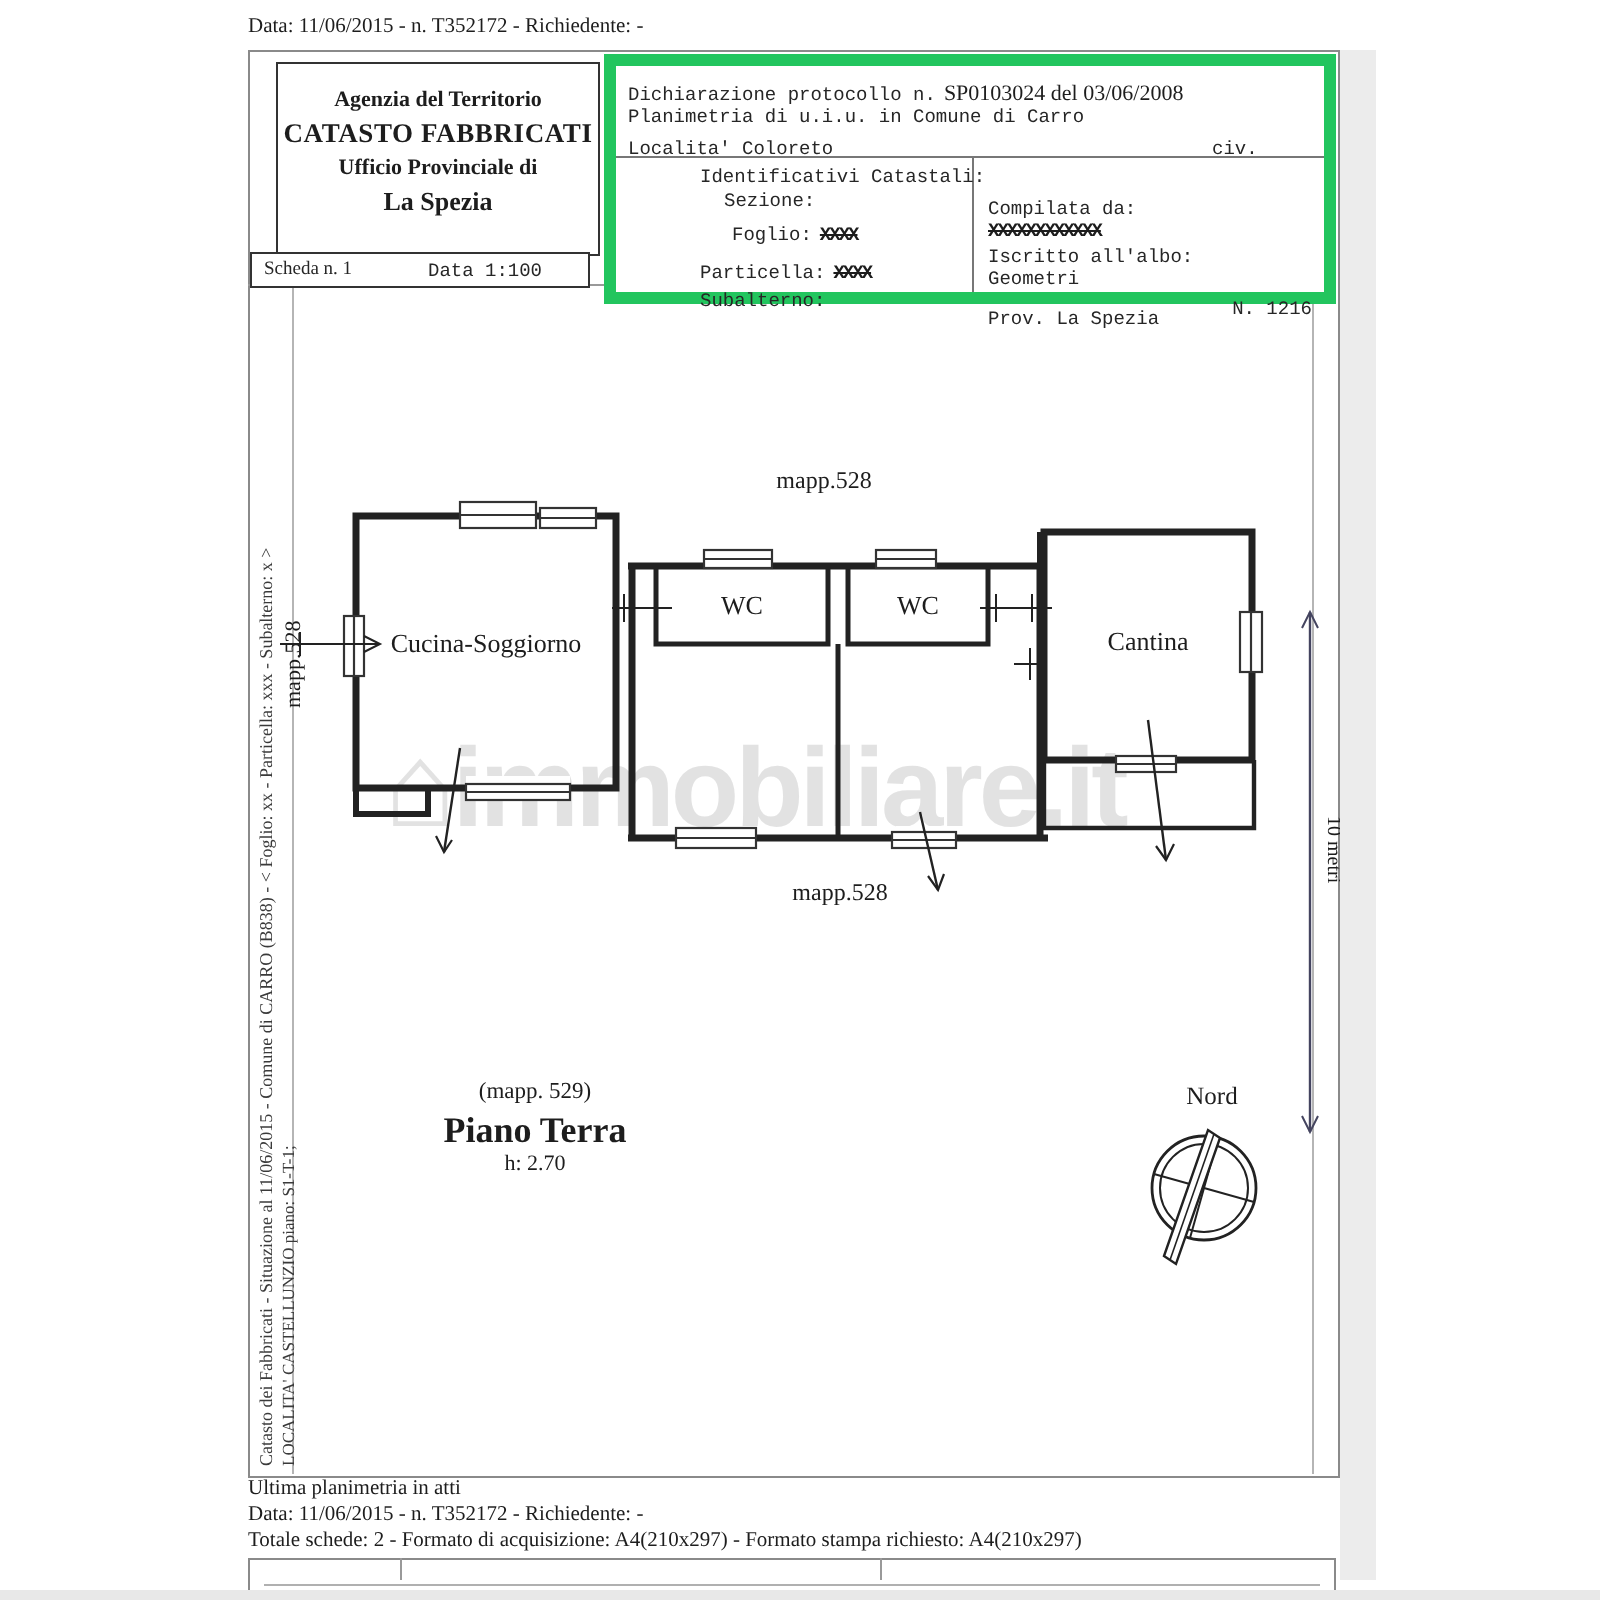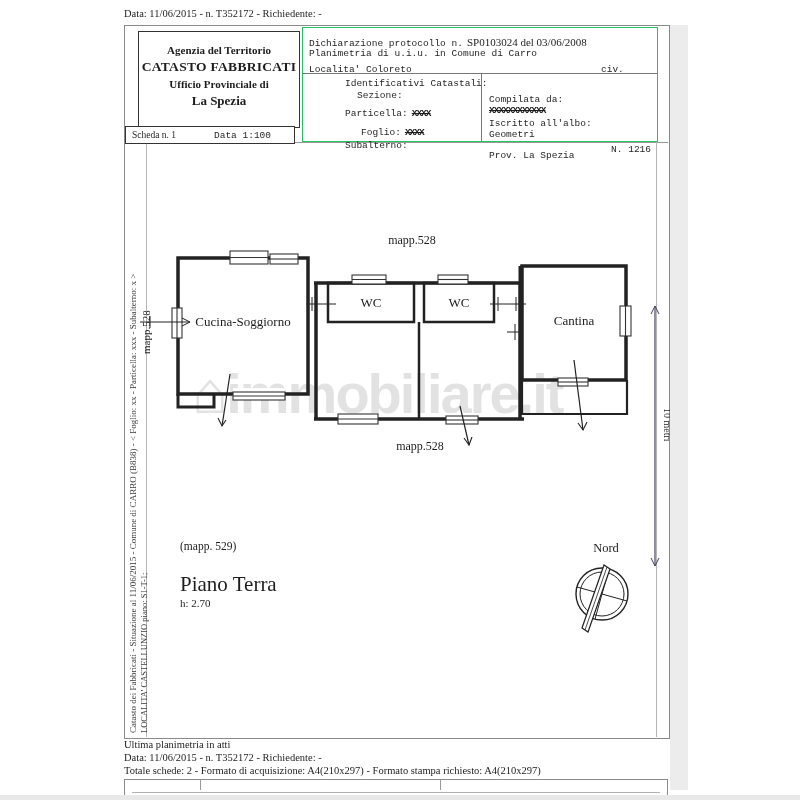--- a/index.html
+++ b/index.html
@@ -38,42 +38,42 @@
   <div class="sans" style="margin-top:3px;font-size:13.5px;font-weight:bold;letter-spacing:.3px;">CATASTO FABBRICATI</div>
   <div class="sans" style="margin-top:3px;font-size:11px;font-weight:bold;">Ufficio Provinciale di</div>
   <div class="sans" style="margin-top:3px;font-size:13px;font-weight:bold;">La Spezia</div>
 </div>
 
 <div class="abs" style="left:125px;top:126px;width:168px;height:16px;border:1.5px solid #333;background:#fff;">
   <span class="mono abs" style="left:6px;top:3px;font-family:Liberation Serif, serif;">Scheda n. 1</span>
   <span class="mono abs" style="left:88px;top:3px;">Data 1:100</span>
 </div>
 
-<div class="abs" style="left:302px;top:27px;width:354px;height:113px;border:1px solid #22c55e;background:#fff;">
+<div class="abs" style="left:302px;top:27px;width:354px;height:113px;border:6px solid #22c55e;background:#fff;">
   <div class="abs nowrap" style="left:6px;top:4px;">
     <span class="mono">Dichiarazione protocollo n.</span>
     <span class="serif" style="font-size:11px;">SP0103024 del 03/06/2008</span>
   </div>
   <div class="abs mono nowrap" style="left:6px;top:20px;">Planimetria di u.i.u. in Comune di Carro</div>
   <div class="abs mono nowrap" style="left:6px;top:36px;">Localita' Coloreto</div>
   <div class="abs mono nowrap" style="left:298px;top:36px;">civ.</div>
 
   <div class="abs" style="left:0;top:45px;width:354px;height:1px;background:#777;"></div>
 
   <div class="abs" style="left:178px;top:45px;width:1px;height:68px;background:#777;"></div>
 
   <div class="abs" style="left:6px;top:50px;margin-left:36px;">
     <div class="mono nowrap">Identificativi Catastali:</div>
     <div class="mono nowrap" style="padding-left:12px;margin-top:1px;">Sezione:</div>
+    <div class="nowrap" style="padding-left:16px;margin-top:1px;">
+      <span class="mono">Foglio:</span>
+      <span class="mono redact">XXXX</span>
+    </div>
     <div class="nowrap" style="margin-top:1px;">
       <span class="mono">Particella:</span>
-      <span class="mono redact">XXXX</span>
-    </div>
-    <div class="nowrap" style="padding-left:16px;margin-top:1px;">
-      <span class="mono">Foglio:</span>
       <span class="mono redact">XXXX</span>
     </div>
     <div class="mono nowrap" style="margin-top:1px;">Subalterno:</div>
   </div>
 
   <div class="abs" style="left:186px;top:66px;width:164px;">
     <div class="mono nowrap">Compilata da:</div>
     <div class="mono redact nowrap">XXXXXXXXXXXX</div>
     <div class="mono nowrap" style="margin-top:2px;">Iscritto all'albo:</div>
     <div class="mono nowrap">Geometri</div>
@@ -163,23 +163,23 @@
     <line x1="377" y1="106" x2="393" y2="106"></line>
     <line x1="385" y1="98" x2="385" y2="114"></line>
   </g>
 
   <text x="113" y="100" font-size="13" text-anchor="middle">Cucina-Soggiorno</text>
   <text x="241" y="81" font-size="13" text-anchor="middle">WC</text>
   <text x="329" y="81" font-size="13" text-anchor="middle">WC</text>
   <text x="444" y="99" font-size="13" text-anchor="middle">Cantina</text>
 </svg>
 
-<div class="abs" style="left:180px;top:540px;width:175px;z-index:2;">
+<div class="abs" style="left:180px;top:540px;width:175px;text-align:center;z-index:2;">
   <div class="serif" style="font-size:11.5px;">(mapp. 529)</div>
-  <div class="serif" style="font-size:21px;font-weight:normal;margin-top:20px;">Piano Terra</div>
+  <div class="serif" style="font-size:18px;font-weight:bold;margin-top:3px;">Piano Terra</div>
   <div class="serif" style="font-size:11px;">h: 2.70</div>
 </div>
 
 <svg class="abs" style="left:558px;top:538px;z-index:2;" width="92" height="98" viewBox="0 0 92 98">
   <text x="48" y="14" font-size="12.5" text-anchor="middle">Nord</text>
   <g stroke="#222" fill="none">
     <circle cx="44" cy="56" r="26" stroke-width="1.4"></circle>
     <circle cx="44" cy="56" r="22" stroke-width="1"></circle>
     <line x1="19" y1="49" x2="69" y2="63" stroke-width="1"></line>
     <line x1="51" y1="31" x2="37" y2="81" stroke-width="1"></line>

